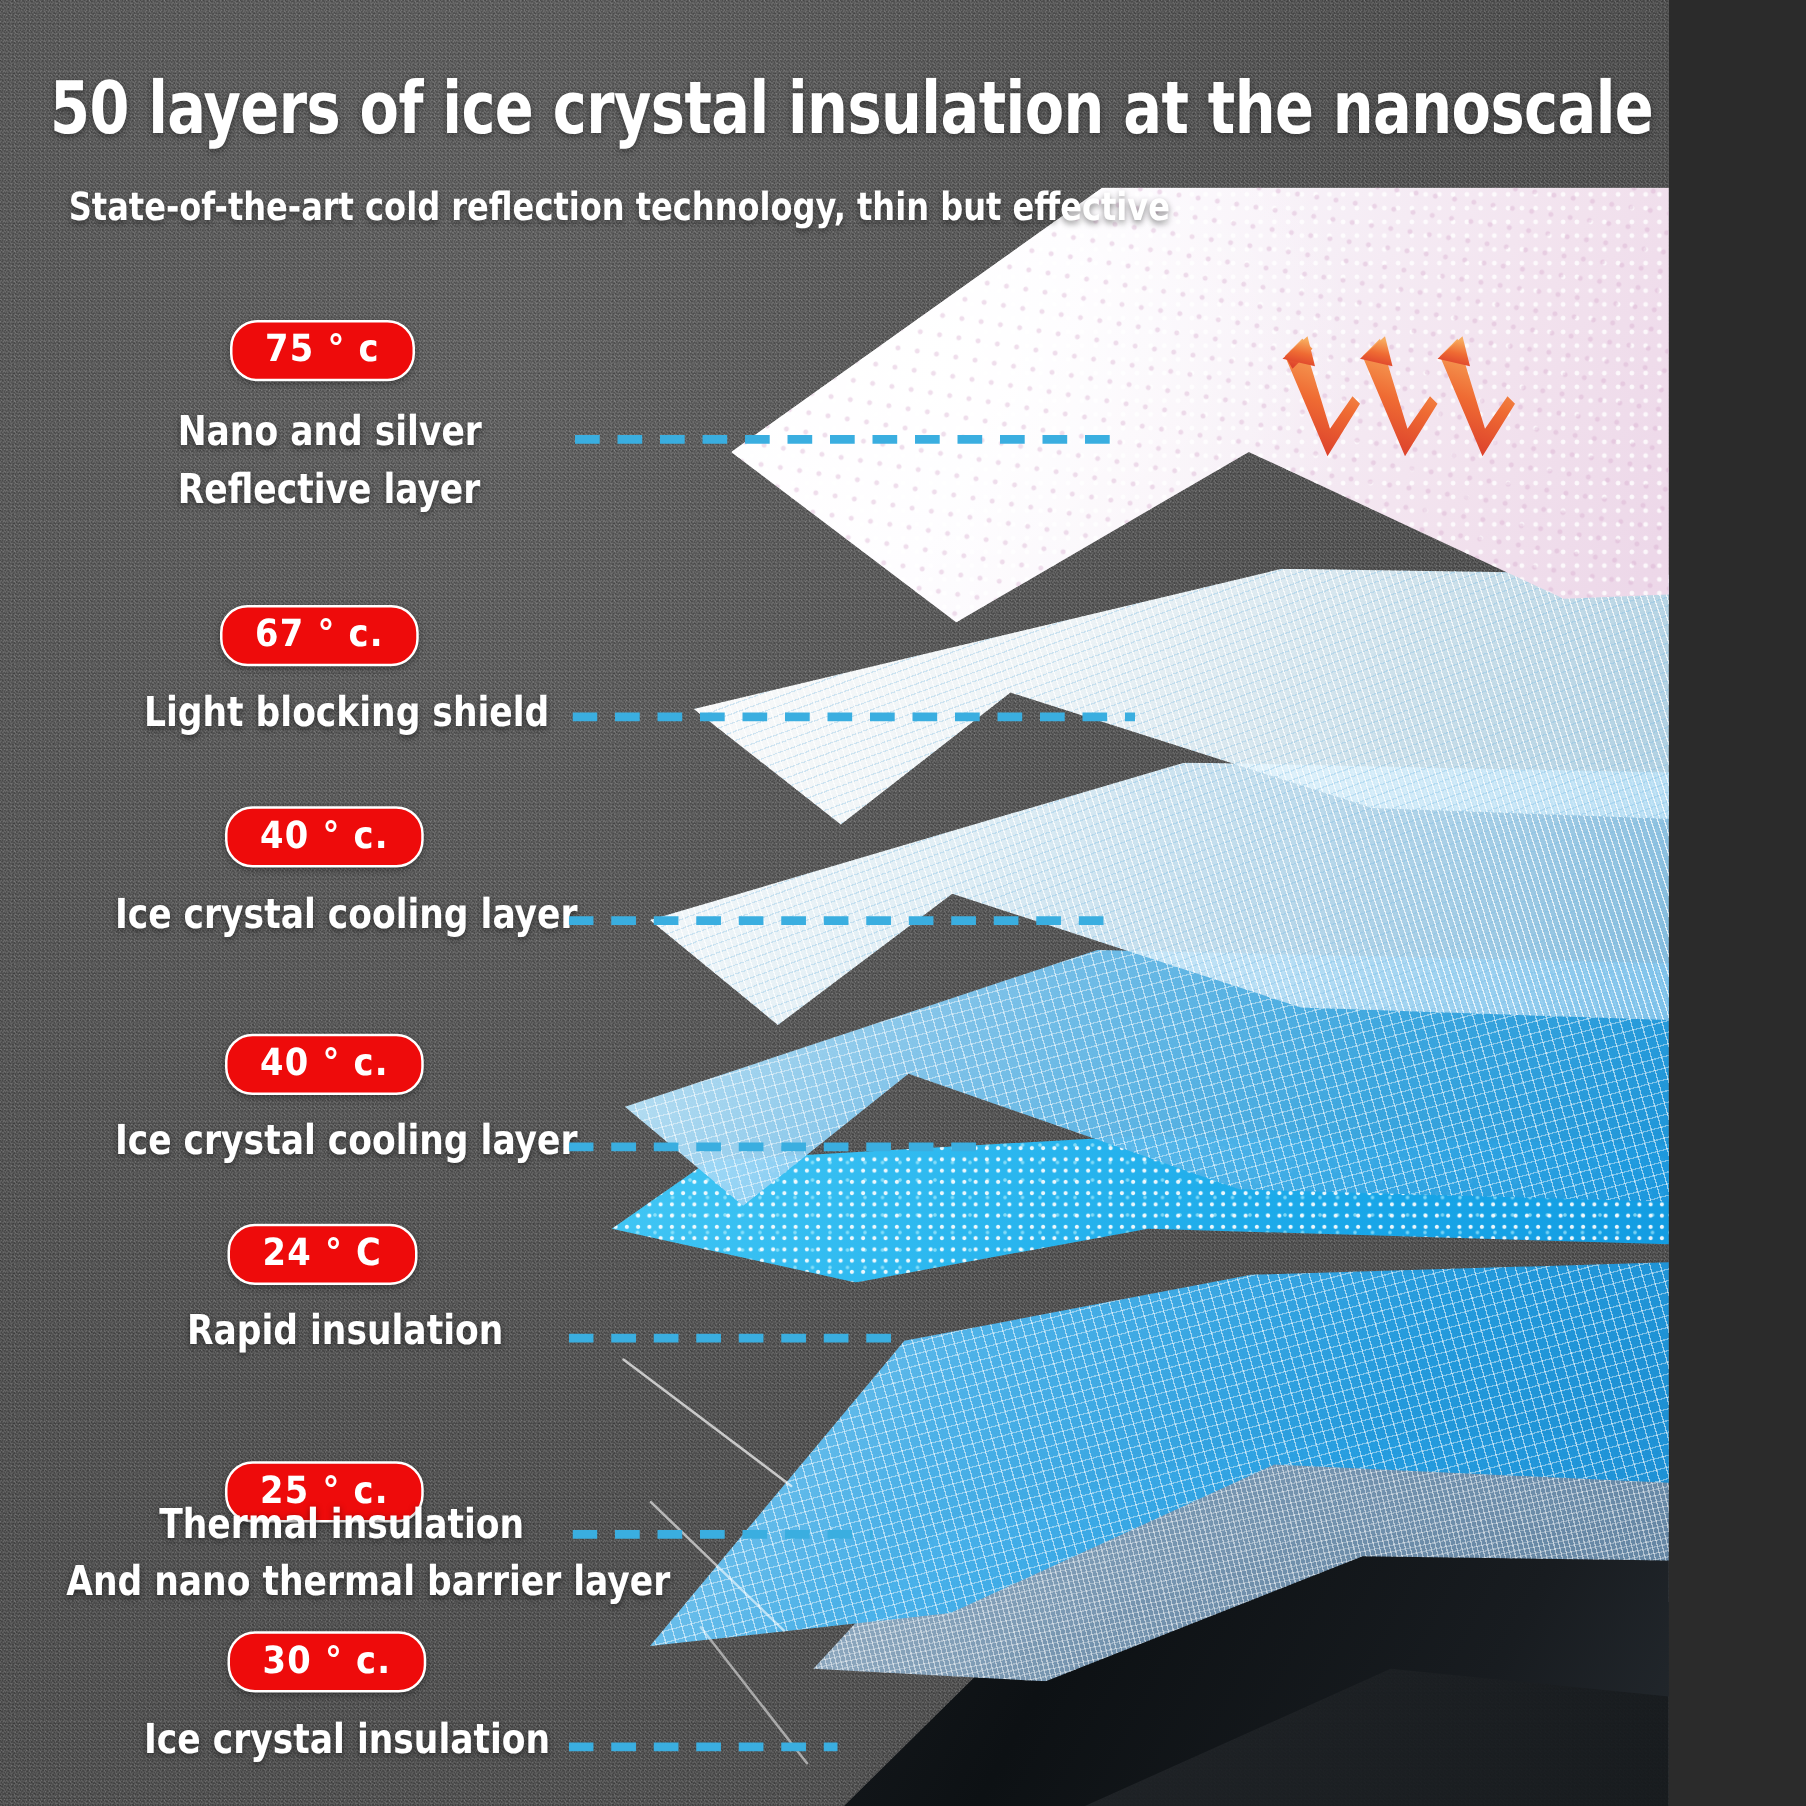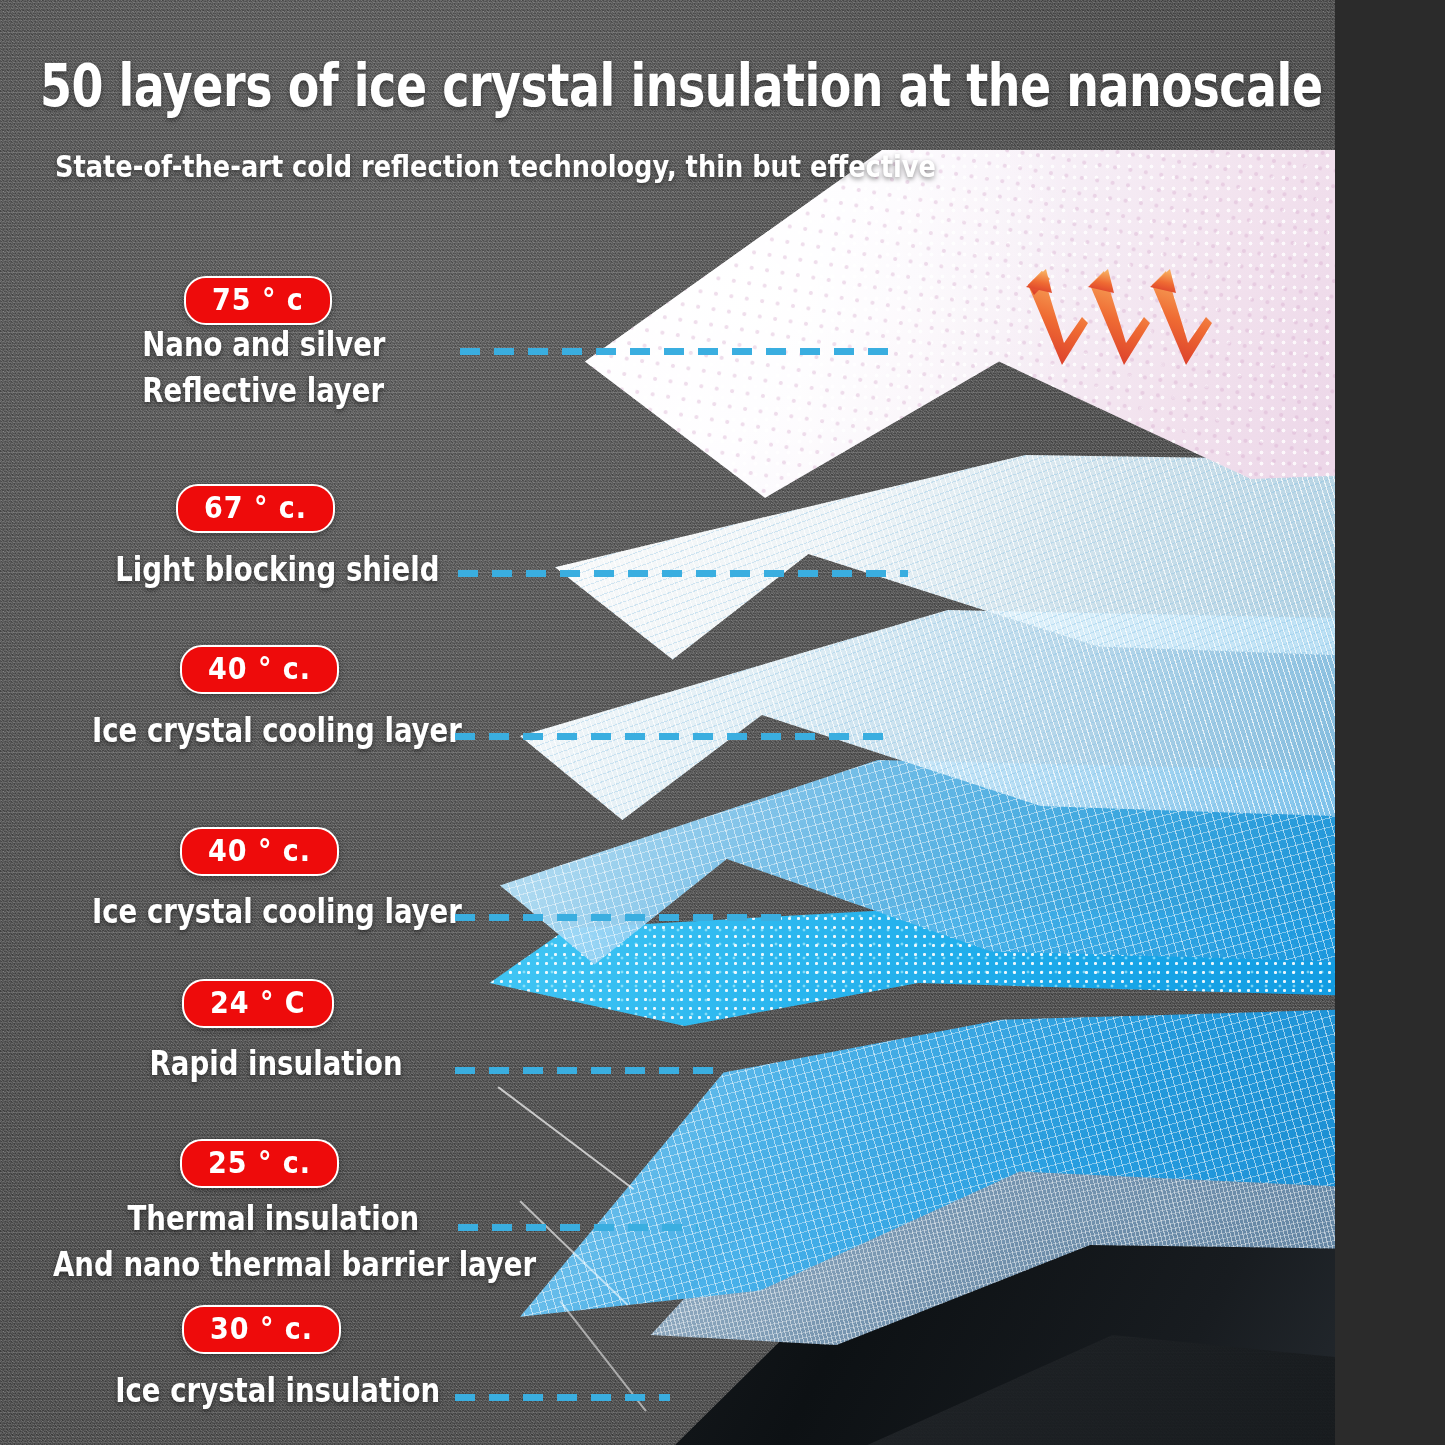--- a/index.html
+++ b/index.html
@@ -263,21 +263,21 @@
     </div>
 
     <div class="fiber" style="left:498px;top:1086px;width:170px;transform:rotate(37deg);opacity:.8"></div>
     <div class="fiber" style="left:520px;top:1200px;width:150px;transform:rotate(44deg);opacity:.7"></div>
     <div class="fiber" style="left:560px;top:1300px;width:140px;transform:rotate(52deg);opacity:.6"></div>
   </div>
 
   <div class="title">50 layers of ice crystal insulation at the nanoscale</div>
   <div class="subtitle">State-of-the-art cold reflection technology, thin but effective</div>
 
-  <div class="badge" style="left:184px;top:256px;margin-top:20px;">75 ° c</div>
+  <div class="badge" style="left:184px;top:256px;">75 ° c</div>
   <div class="lbl two" style="left:133px;top:322px;">
     <div>Nano  and  silver</div>
     <div>Reflective layer</div>
   </div>
   <div class="dash" style="left:460px;top:348px;width:440px;"></div>
 
   <div class="badge" style="left:176px;top:484px;">67 ° c.</div>
   <div class="lbl" style="left:103px;top:548px;">Light blocking shield</div>
   <div class="dash" style="left:458px;top:570px;width:450px;"></div>
 
@@ -286,21 +286,21 @@
   <div class="dash" style="left:455px;top:733px;width:440px;"></div>
 
   <div class="badge" style="left:180px;top:827px;">40 ° c.</div>
   <div class="lbl" style="left:78px;top:890px;">Ice crystal cooling layer</div>
   <div class="dash" style="left:455px;top:914px;width:330px;"></div>
 
   <div class="badge" style="left:182px;top:979px;">24 ° C</div>
   <div class="lbl" style="left:140px;top:1042px;">Rapid insulation</div>
   <div class="dash" style="left:455px;top:1067px;width:260px;"></div>
 
-  <div class="badge" style="left:180px;top:1139px;">25 ° c.</div>
+  <div class="badge" style="left:180px;top:1169px;">25 ° c.</div>
   <div class="lbl two" style="left:112px;top:1196px;">
     <div>Thermal insulation</div>
     <div style="margin-left:-80px">And  nano thermal barrier layer</div>
   </div>
   <div class="dash" style="left:458px;top:1224px;width:240px;"></div>
 
   <div class="badge" style="left:182px;top:1305px;">30 ° c.</div>
   <div class="lbl" style="left:103px;top:1369px;">Ice crystal insulation</div>
   <div class="dash" style="left:455px;top:1394px;width:215px;"></div>
 

